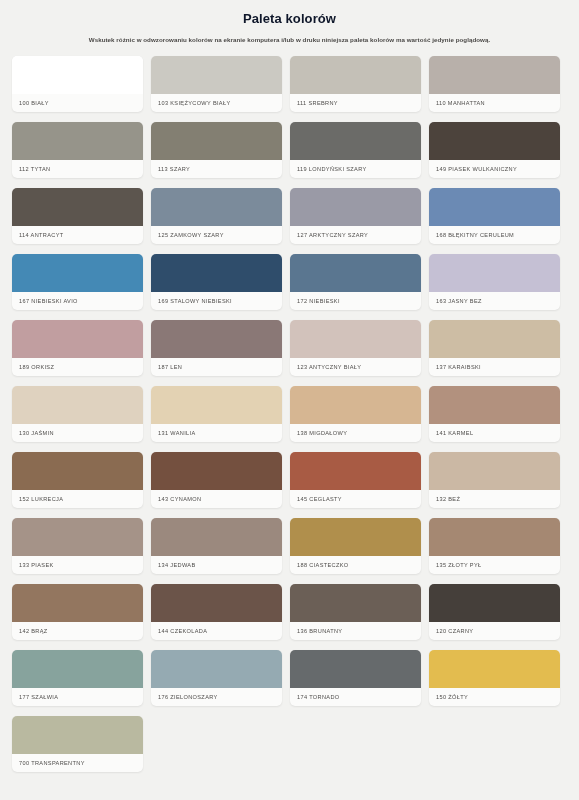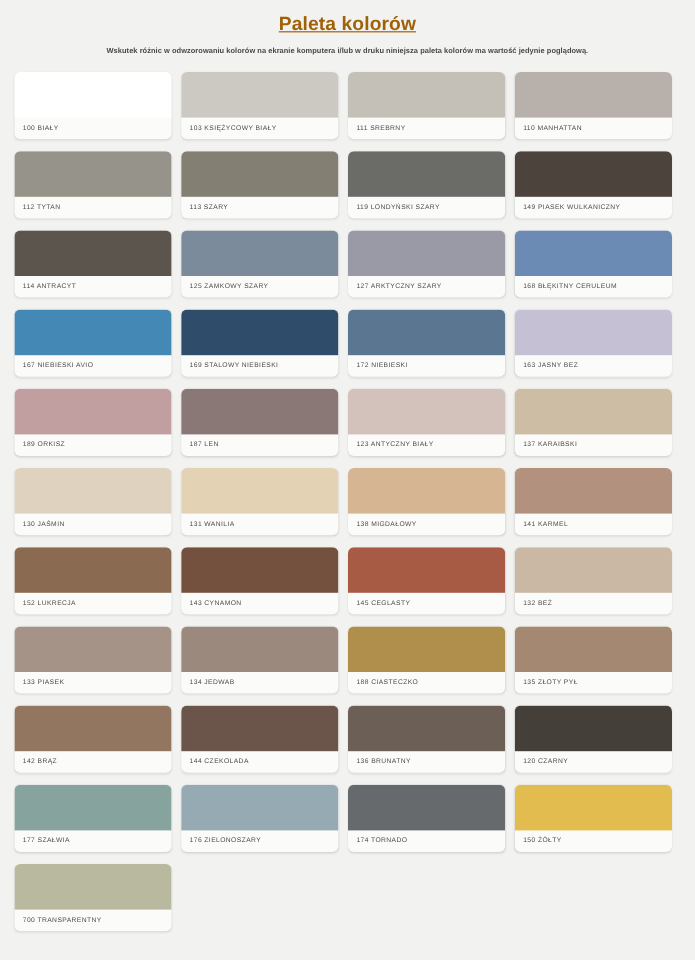--- a/index.html
+++ b/index.html
@@ -17,27 +17,26 @@
   }
   .page {
     width: 579px;
     padding: 0 0 18px 0;
   }
   .page-header {
     padding: 11px 14px 0 14px;
     text-align: center;
   }
   .page-title {
-    font-size: 16px;
+    font-size: 13px;
     font-weight: bold;
-    color: #a16207;
+    color: #0f172a;
     letter-spacing: 0.1px;
     margin: 0 0 9px 0;
     line-height: 1.2;
-    text-decoration: underline;
   }
   .page-subtitle {
     font-size: 6.2px;
     font-weight: bold;
     color: #4a4846;
     line-height: 1.35;
     margin: 0 auto;
     max-width: 470px;
     letter-spacing: 0.05px;
   }

